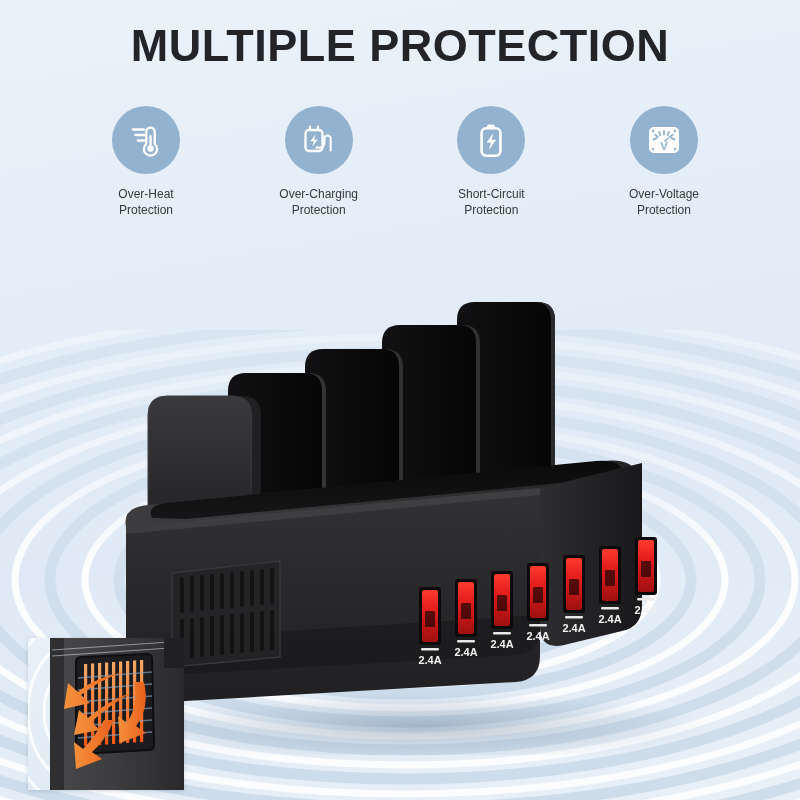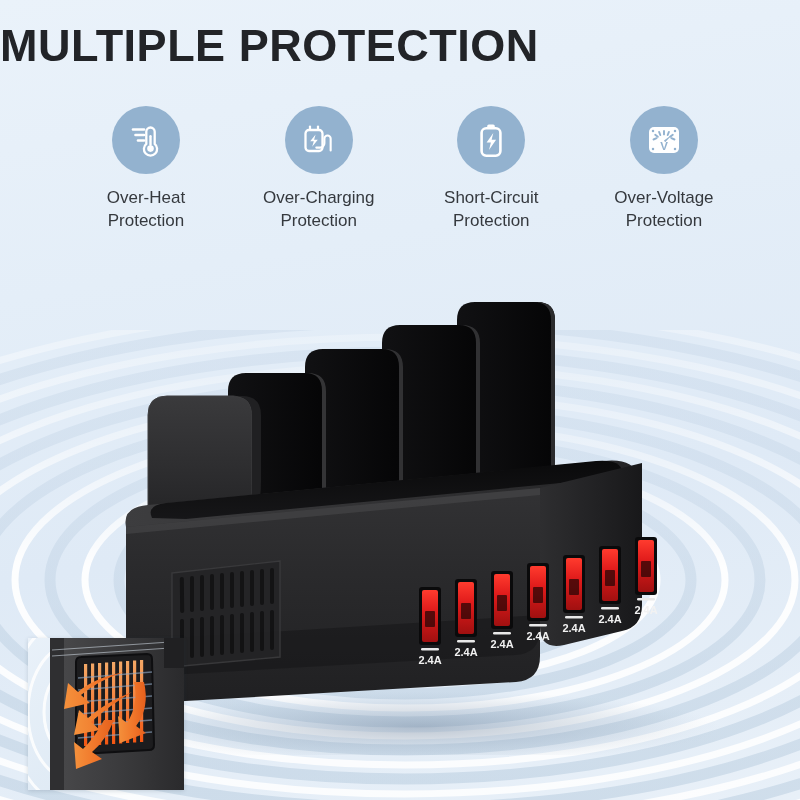--- a/index.html
+++ b/index.html
@@ -26,20 +26,21 @@
     pointer-events: none;
   }
   .ripples svg { display: block; width: 100%; height: 100%; }
 
   
   .title {
     position: absolute;
     top: 20px;
     left: 0;
     width: 800px;
+    text-align: center;
     font-size: 45px;
     font-weight: bold;
     letter-spacing: 0.5px;
     color: #222428;
   }
 
   
   .features {
     position: absolute;
     top: 106px;
@@ -59,21 +60,21 @@
     height: 68px;
     border-radius: 50%;
     background: #93b2cf;
     display: flex;
     align-items: center;
     justify-content: center;
   }
   .feature-icon svg { display: block; }
   .feature-label {
     margin-top: 13px;
-    font-size: 17px;
+    font-size: 12px;
     line-height: 1.33;
     color: #35393e;
     text-align: center;
     white-space: pre-line;
   }
 
   
   .station {
     position: absolute;
     left: 0;

